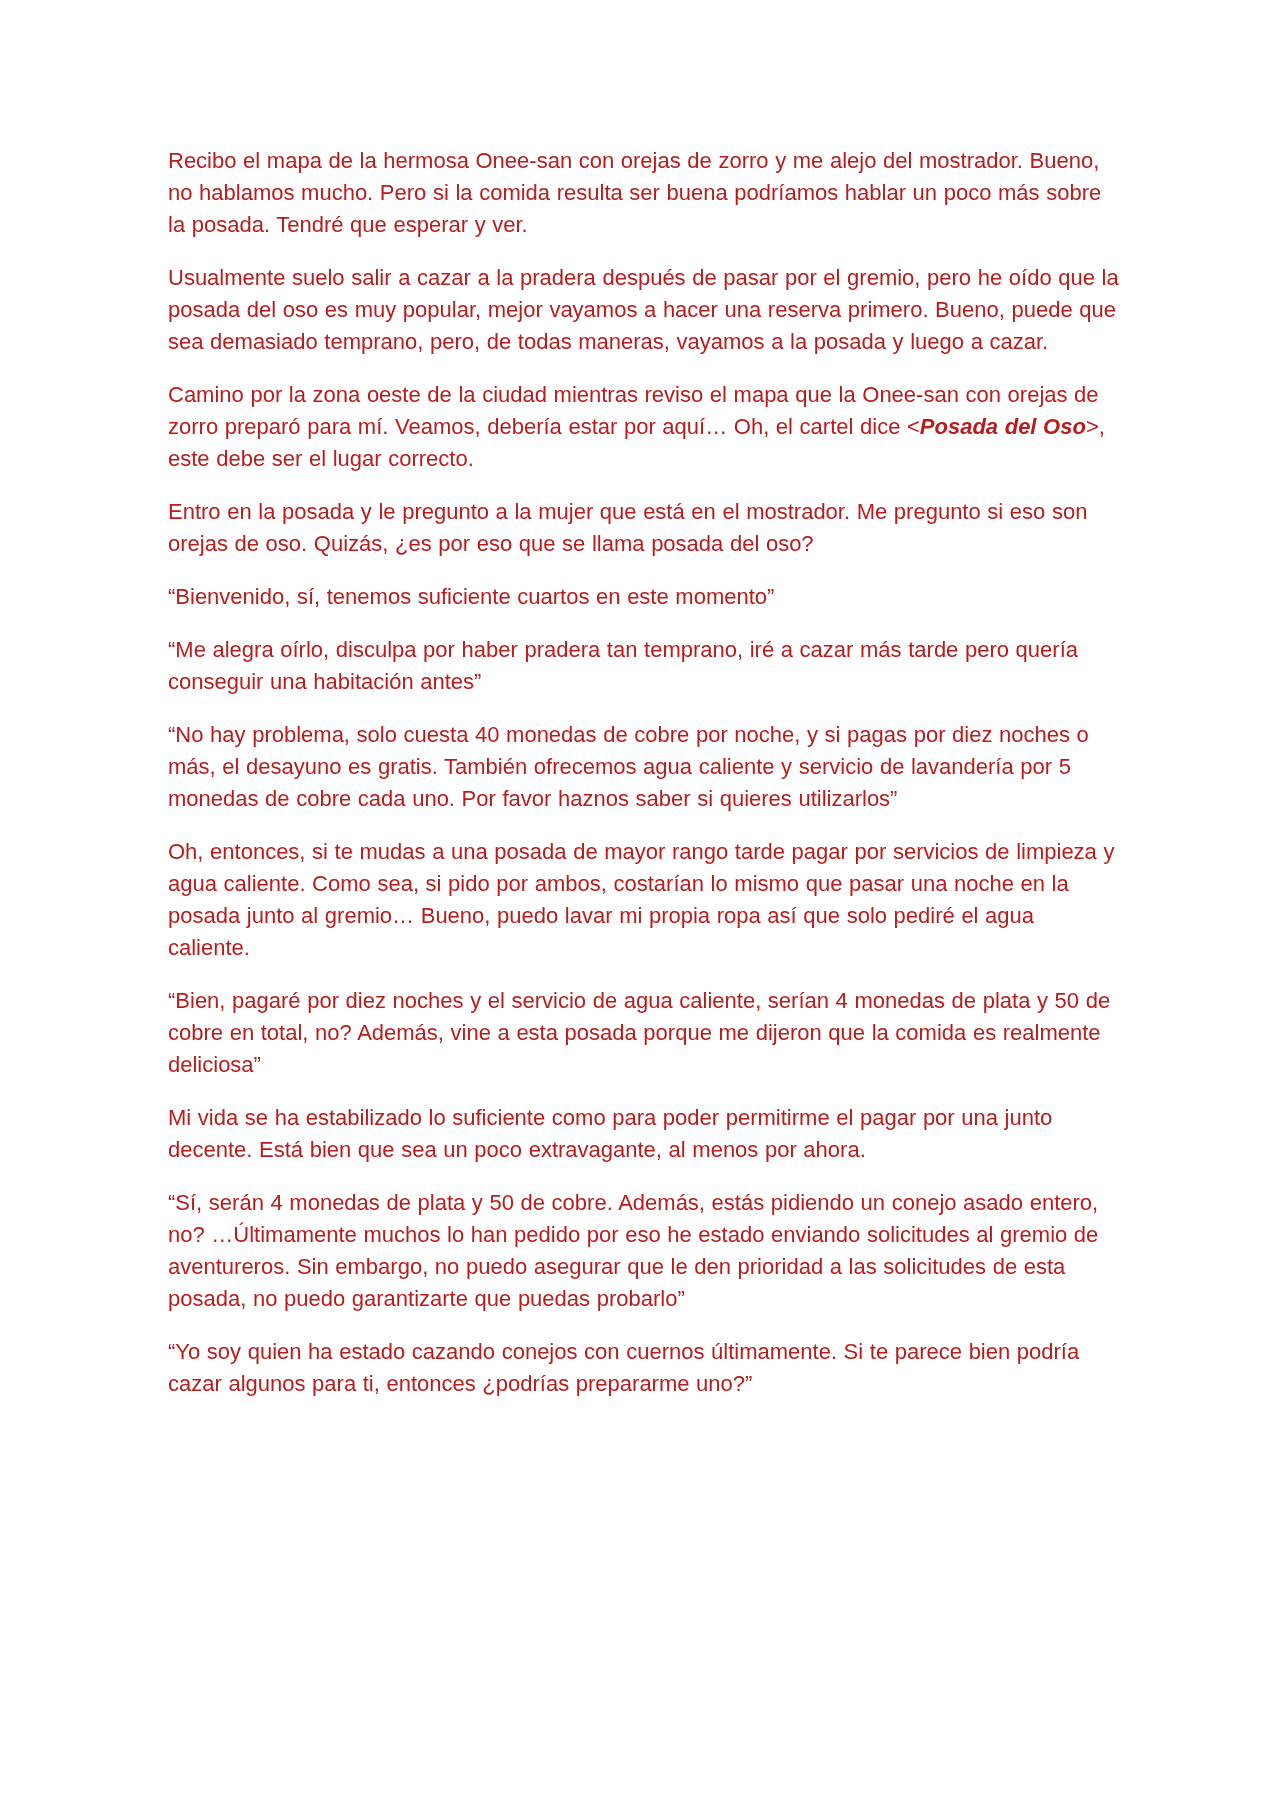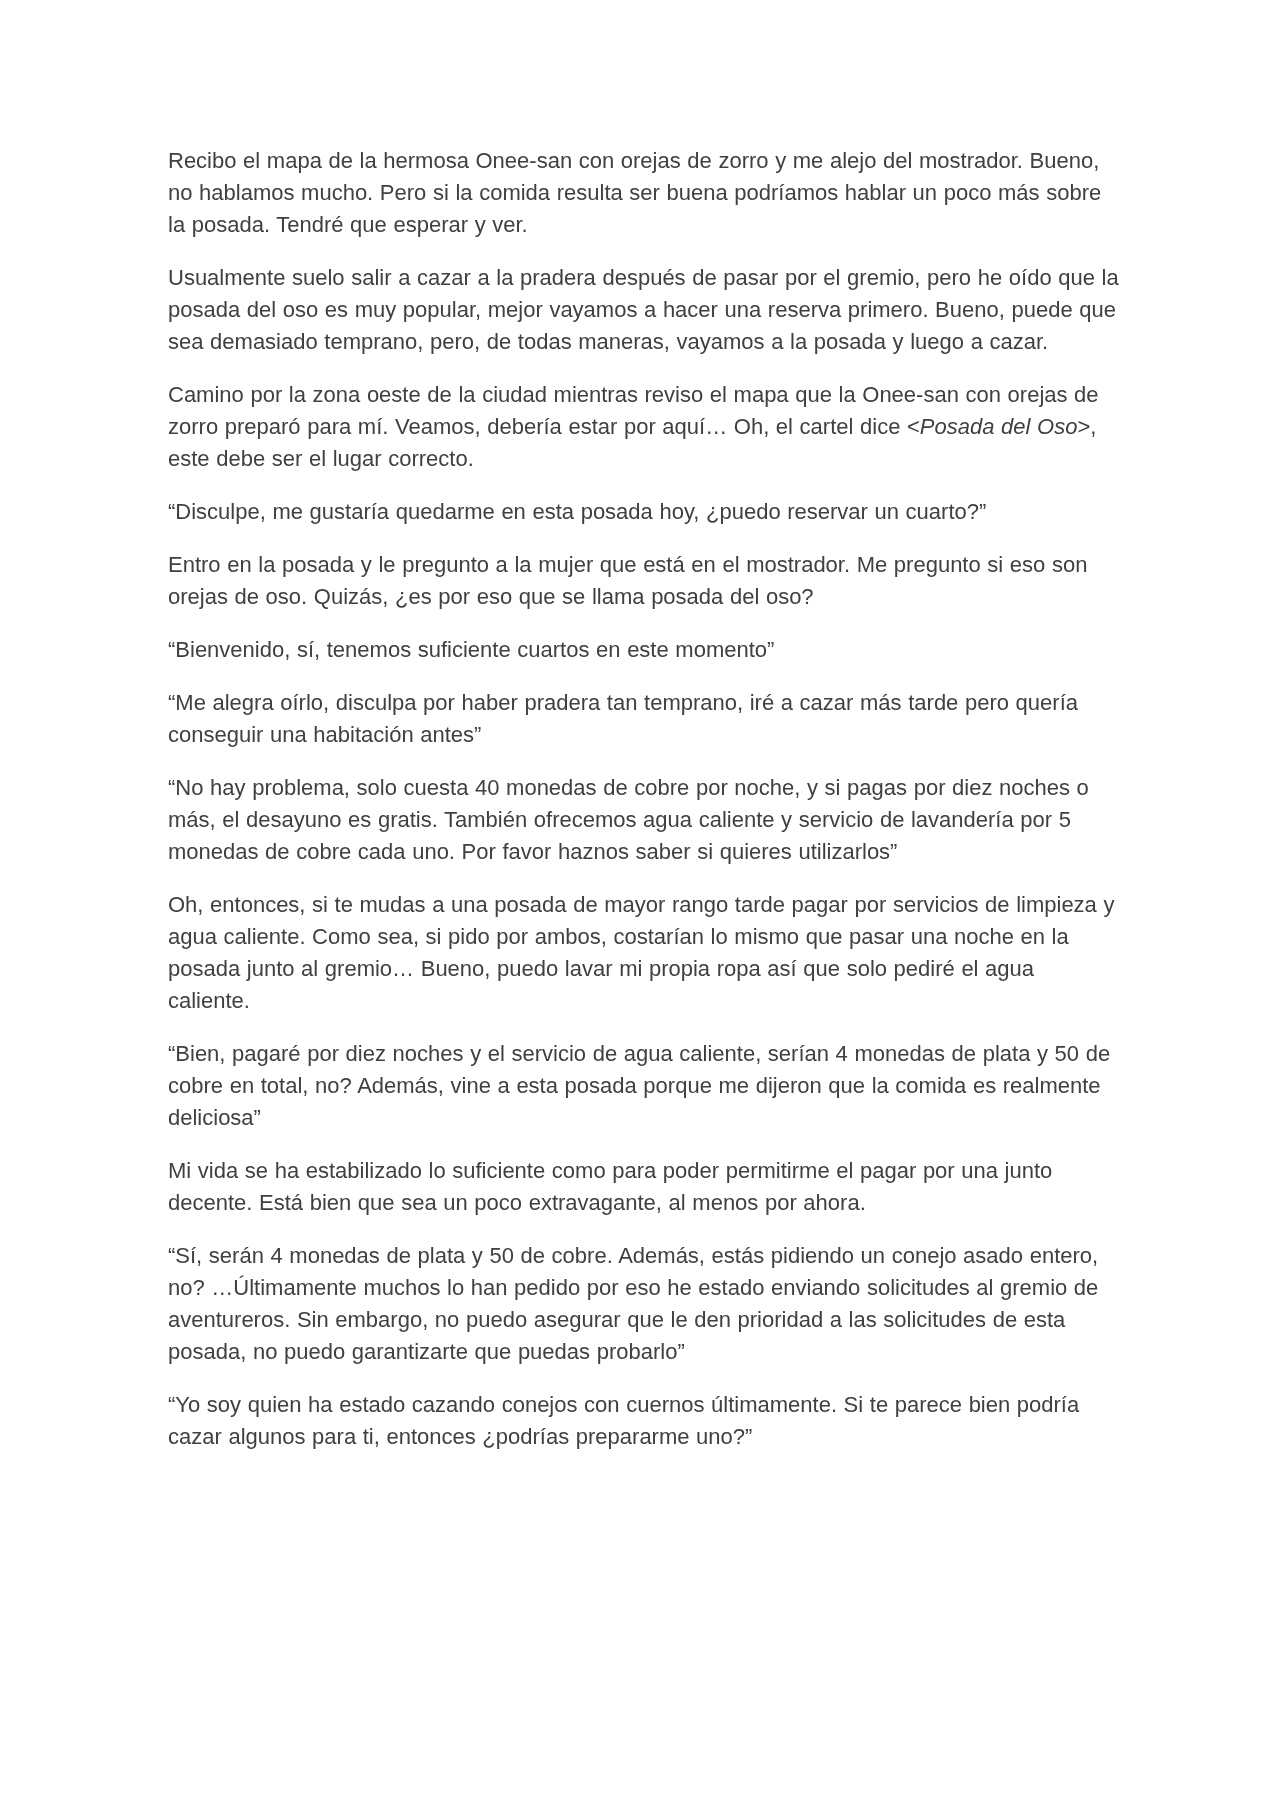--- a/index.html
+++ b/index.html
@@ -35,31 +35,31 @@
   }
   .doc-content p {
     margin: 0 0 21px 0;
     padding: 0;
   }
   .doc-content p:last-child {
     margin-bottom: 0;
   }
   .run-italic {
     font-style: italic;
+    font-weight: bold;
   }
 </style>
 </head>
 <body style="background: rgb(255, 255, 255);">
 
 <div class="page">
-  <main class="doc-content" style="color: #404040;">
+  <main class="doc-content" style="color: #b91c1c;">
       <p><span>Recibo el mapa de la hermosa Onee-san con orejas de zorro y me alejo del mostrador. Bueno, no hablamos mucho. Pero si la comida resulta ser buena podríamos hablar un poco más sobre la posada. Tendré que esperar y ver.</span></p>
       <p><span>Usualmente suelo salir a cazar a la pradera después de pasar por el gremio, pero he oído que la posada del oso es muy popular, mejor vayamos a hacer una reserva primero. Bueno, puede que sea demasiado temprano, pero, de todas maneras, vayamos a la posada y luego a cazar.</span></p>
       <p><span>Camino por la zona oeste de la ciudad mientras reviso el mapa que la Onee-san con orejas de zorro preparó para mí. Veamos, debería estar por aquí… Oh, el cartel dice &lt;</span><span class="run-italic">Posada del Oso</span><span>&gt;, este debe ser el lugar correcto.</span></p>
-      <p><span>“Disculpe, me gustaría quedarme en esta posada hoy, ¿puedo reservar un cuarto?”</span></p>
       <p><span>Entro en la posada y le pregunto a la mujer que está en el mostrador. Me pregunto si eso son orejas de oso. Quizás, ¿es por eso que se llama posada del oso?</span></p>
       <p><span>“Bienvenido, sí, tenemos suficiente cuartos en este momento”</span></p>
       <p><span>“Me alegra oírlo, disculpa por haber pradera tan temprano, iré a cazar más tarde pero quería conseguir una habitación antes”</span></p>
       <p><span>“No hay problema, solo cuesta 40 monedas de cobre por noche, y si pagas por diez noches o más, el desayuno es gratis. También ofrecemos agua caliente y servicio de lavandería por 5 monedas de cobre cada uno. Por favor haznos saber si quieres utilizarlos”</span></p>
       <p><span>Oh, entonces, si te mudas a una posada de mayor rango tarde pagar por servicios de limpieza y agua caliente. Como sea, si pido por ambos, costarían lo mismo que pasar una noche en la posada junto al gremio… Bueno, puedo lavar mi propia ropa así que solo pediré el agua caliente.</span></p>
       <p><span>“Bien, pagaré por diez noches y el servicio de agua caliente, serían 4 monedas de plata y 50 de cobre en total, no? Además, vine a esta posada porque me dijeron que la comida es realmente deliciosa”</span></p>
       <p><span>Mi vida se ha estabilizado lo suficiente como para poder permitirme el pagar por una junto decente. Está bien que sea un poco extravagante, al menos por ahora.</span></p>
       <p><span>“Sí, serán 4 monedas de plata y 50 de cobre. Además, estás pidiendo un conejo asado entero, no? …Últimamente muchos lo han pedido por eso he estado enviando solicitudes al gremio de aventureros. Sin embargo, no puedo asegurar que le den prioridad a las solicitudes de esta posada, no puedo garantizarte que puedas probarlo”</span></p>
       <p><span>“Yo soy quien ha estado cazando conejos con cuernos últimamente. Si te parece bien podría cazar algunos para ti, entonces ¿podrías prepararme uno?”</span></p>
     </main>

